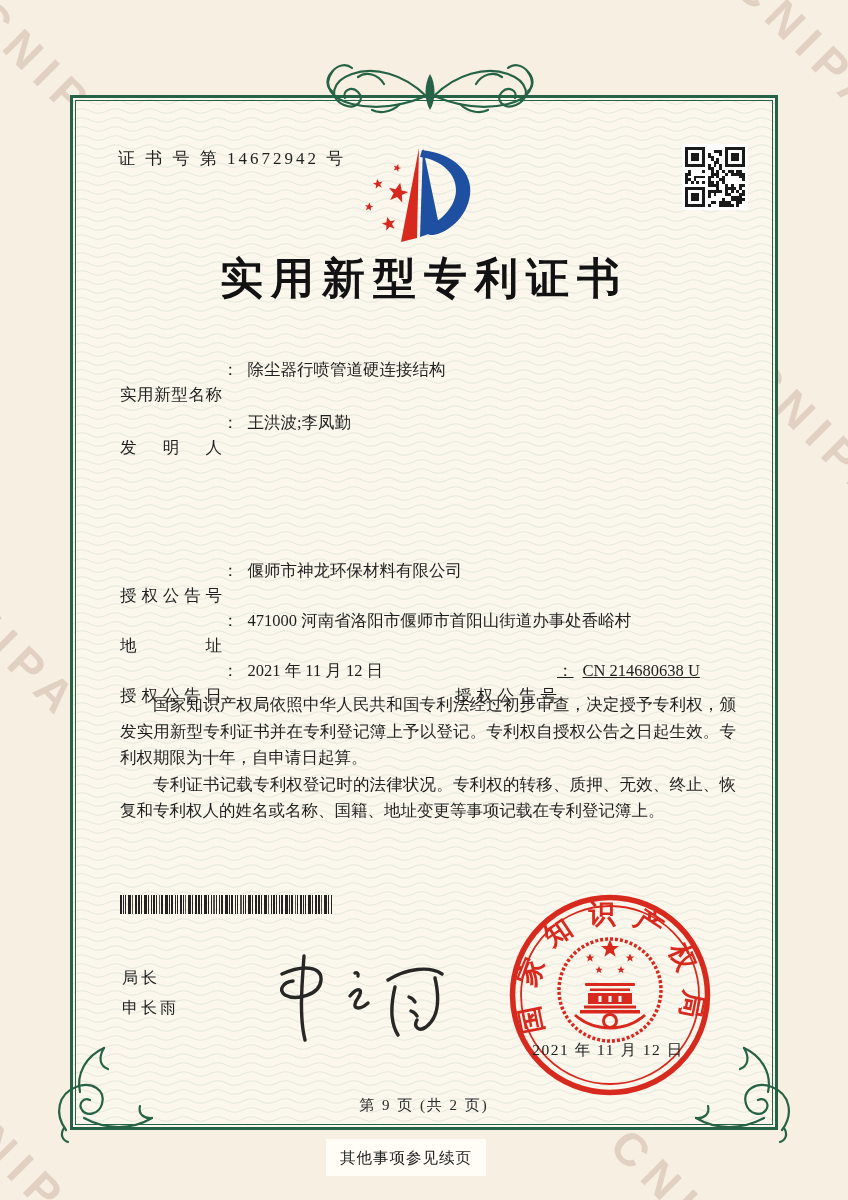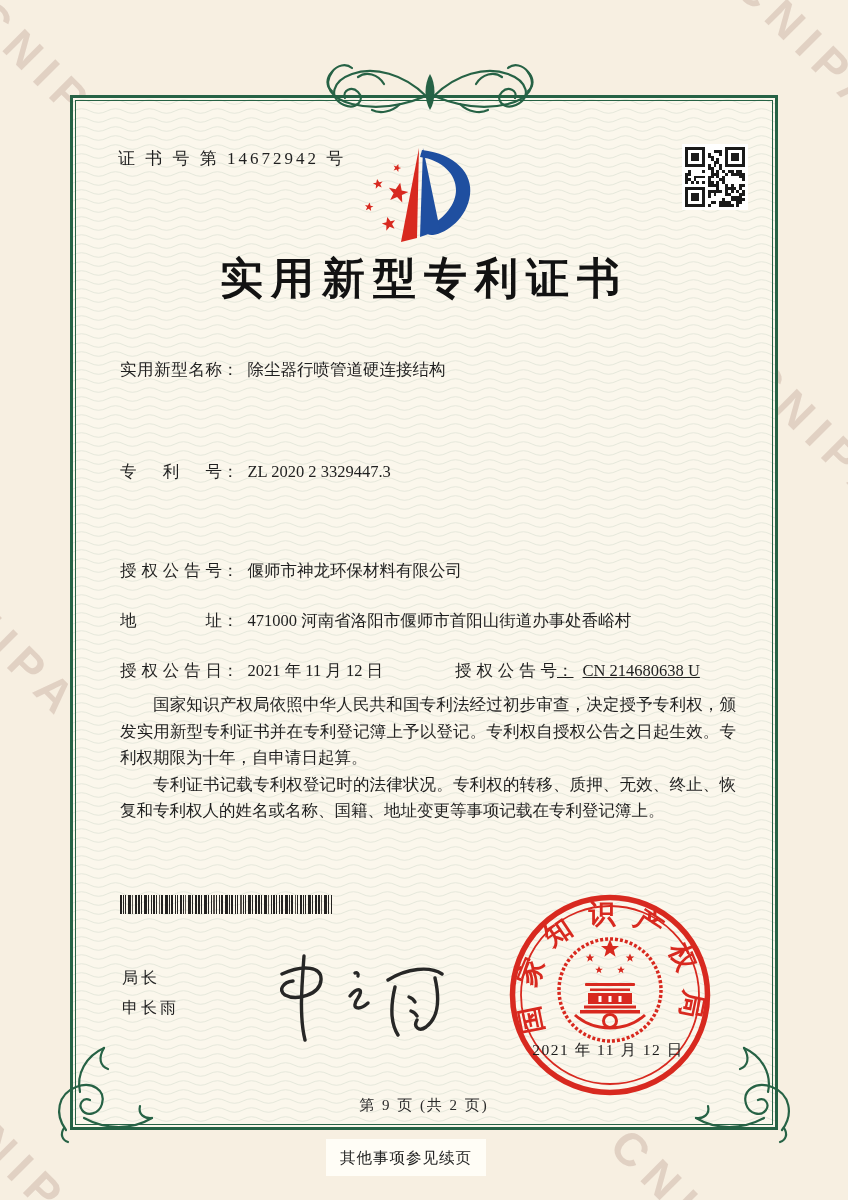--- a/index.html
+++ b/index.html
@@ -14,21 +14,21 @@
   .waves{position:absolute;inset:0;width:100%;height:100%;}
   .orn{position:absolute;z-index:3;}
   .orn-br{transform:scaleX(-1);}
   .content{position:absolute;inset:0;z-index:4;padding-left:21px;}
   .certno{position:absolute;left:118px;top:147px;font-size:17px;letter-spacing:3px;}
   .logo{position:absolute;left:356px;top:130px;}
   .qr{position:absolute;left:682px;top:144px;width:60px;height:60px;background:#fff;padding:3px;}
   .title{position:absolute;left:0;top:250px;width:848px;text-align:center;
          font-size:43px;font-weight:700;letter-spacing:8px;color:#121212;}
   .field{position:absolute;left:120px;font-size:16.5px;line-height:24px;white-space:nowrap;}
-  .jl{display:inline-block;width:102px;text-align:justify;text-align-last:justify;vertical-align:top;}
+  .jl{display:inline-block;width:102px;text-align:justify;text-align-last:justify;vertical-align:top;margin-top:25px;}
   .fv{margin-left:9px;}
   .pair2{position:absolute;left:335px;top:0;white-space:nowrap;text-decoration:underline;}
   .body{position:absolute;left:120px;top:692px;width:616px;font-size:16.5px;
         line-height:26.5px;text-align:justify;}
   .body p{margin:0;text-indent:2em;}
   .barcode{position:absolute;left:120px;top:895px;width:218px;height:19px;font-size:0;}
   .barcode i{display:inline-block;height:100%;background:#242220;}
   .barcode i.lt{background:#55504a;}
   .signer{position:absolute;left:122px;font-size:16px;letter-spacing:3px;
           font-family:"Liberation Sans","DejaVu Sans",sans-serif;color:#222;}
@@ -448,22 +448,22 @@
         <rect x="15" y="20" width="1" height="1" fill="#1a1a1a"></rect>
         <rect x="16" y="20" width="1" height="1" fill="#1a1a1a"></rect>
         <rect x="18" y="20" width="1" height="1" fill="#1a1a1a"></rect>
       </svg>
 
     <div class="title">实用新型专利证书</div>
 
     <div class="field" style="top:358px">
       <span class="jl">实用新型名称</span><span>：</span><span class="fv">除尘器行喷管道硬连接结构</span>
     </div>
-    <div class="field" style="top:460px">
-      <span class="jl">专利号</span><span>：</span><span class="fv">ZL 2020 2 3329447.3</span>
+    <div class="field" style="top:411px">
+      <span class="jl">发明人</span><span>：</span><span class="fv">王洪波;李凤勤</span>
     </div>
     <div class="field" style="top:559px">
       <span class="jl">授权公告号</span><span>：</span><span class="fv">偃师市神龙环保材料有限公司</span>
     </div>
     <div class="field" style="top:609px">
       <span class="jl">地址</span><span>：</span><span class="fv">471000 河南省洛阳市偃师市首阳山街道办事处香峪村</span>
     </div>
     <div class="field" style="top:659px;width:628px">
       <span class="jl">授权公告日</span><span>：</span><span class="fv">2021 年 11 月 12 日</span>
       <span class="pair2">

